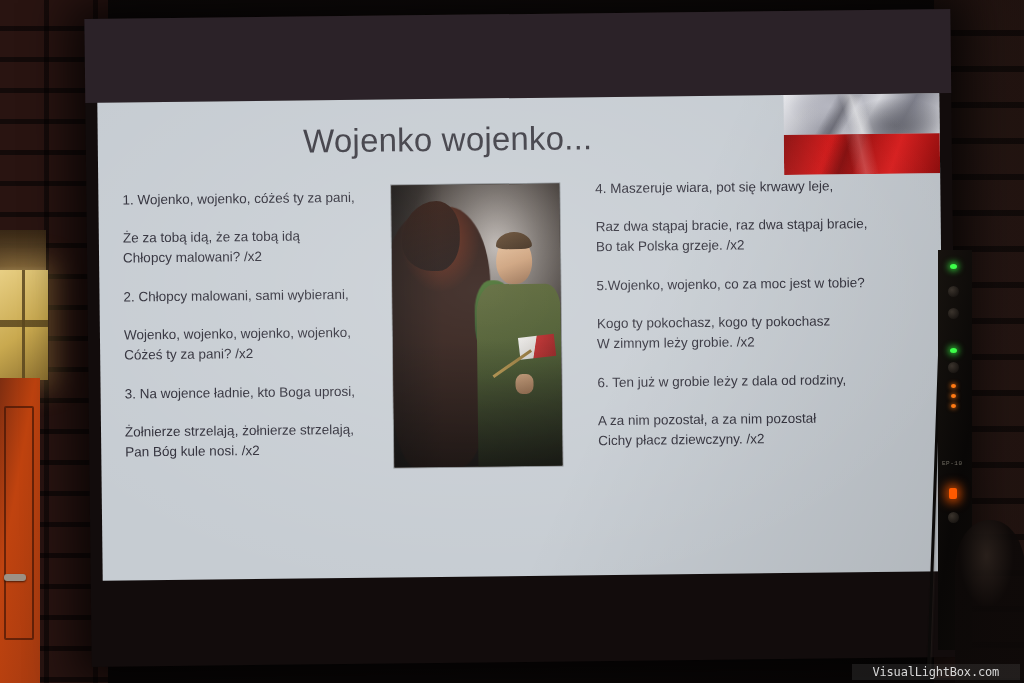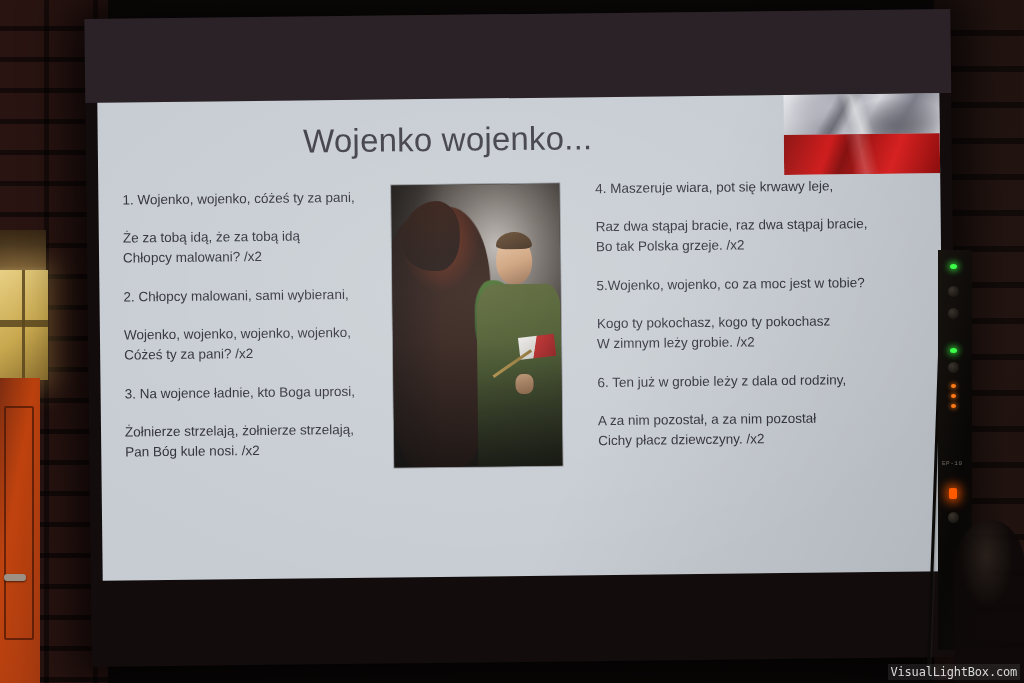--- a/index.html
+++ b/index.html
@@ -353,21 +353,21 @@
 
   
   .watermark {
     position: absolute;
     right: 4px; bottom: 3px;
     font-size: 12px;
     color: #d8d8d8;
     font-family: "DejaVu Sans Mono", monospace;
     letter-spacing: -0.2px;
     background: rgba(120,120,120,0.18);
-    padding: 1px 3px;
+    padding: 1px 21px;
   }
 </style>
 </head>
 <body>
 
 <div id="scene">
 
   <div class="room-dark"></div>
   <div class="brick-wall"></div>
   <div class="brick-wall-right"></div>

